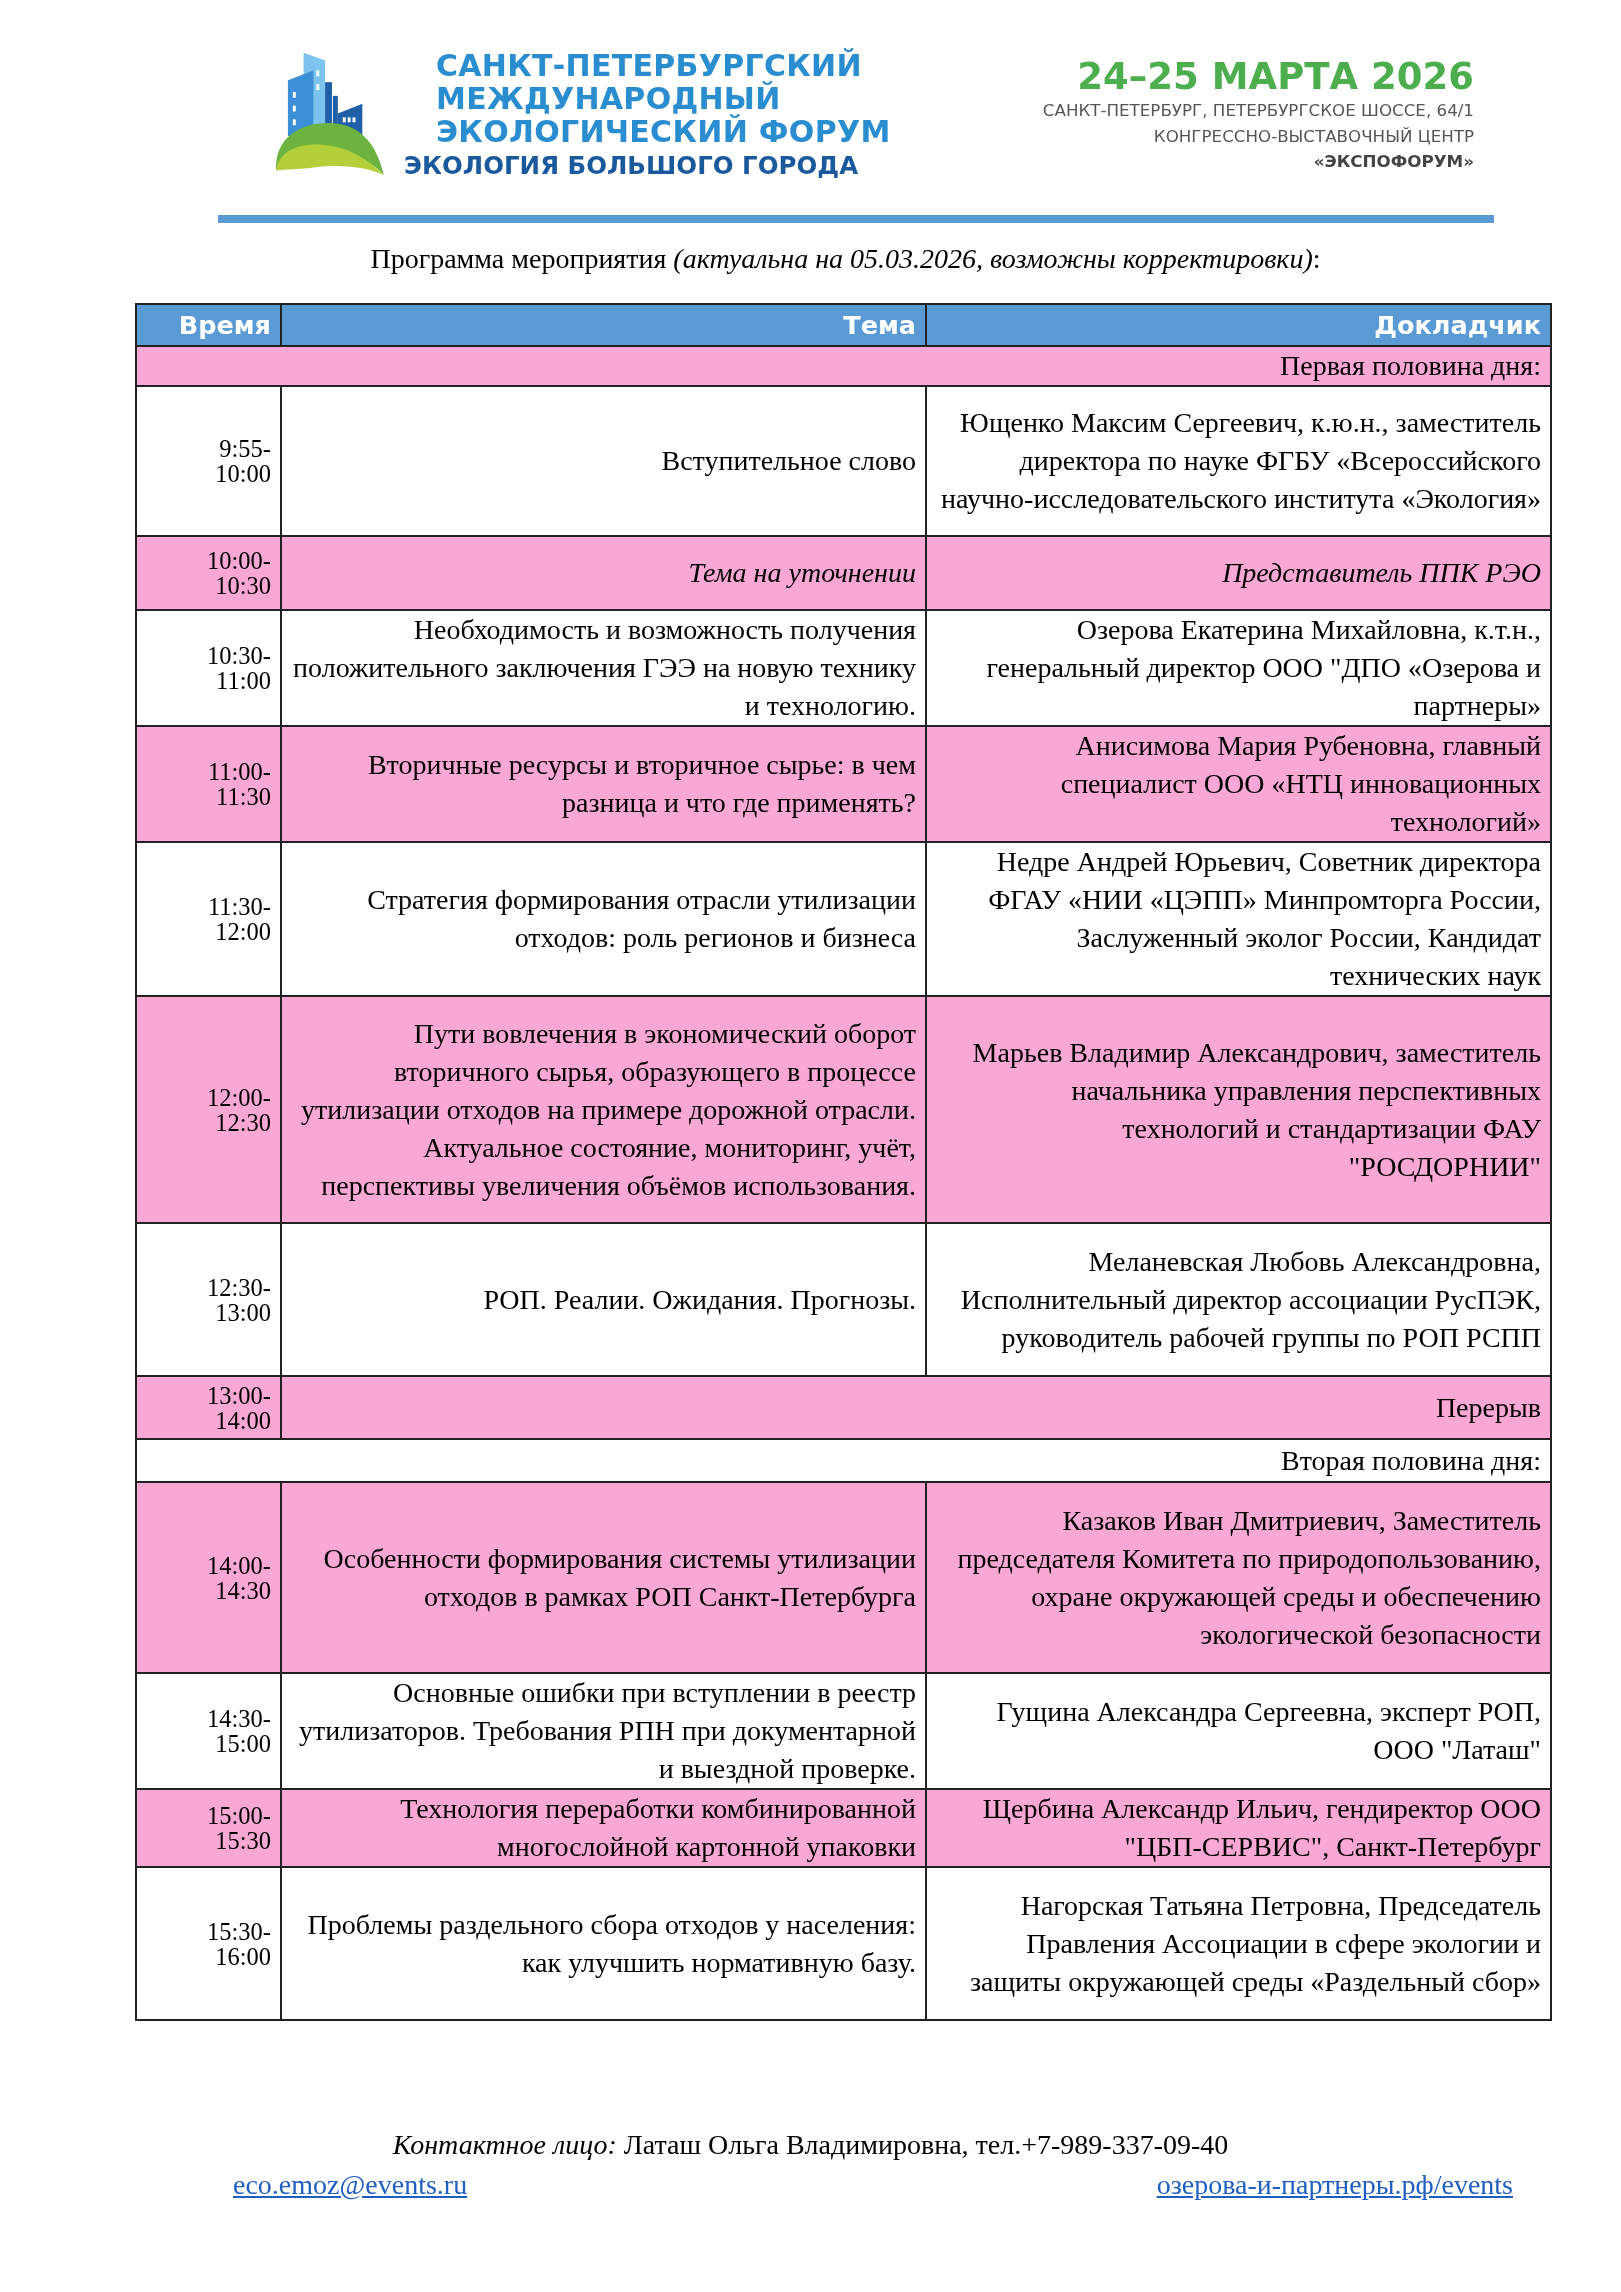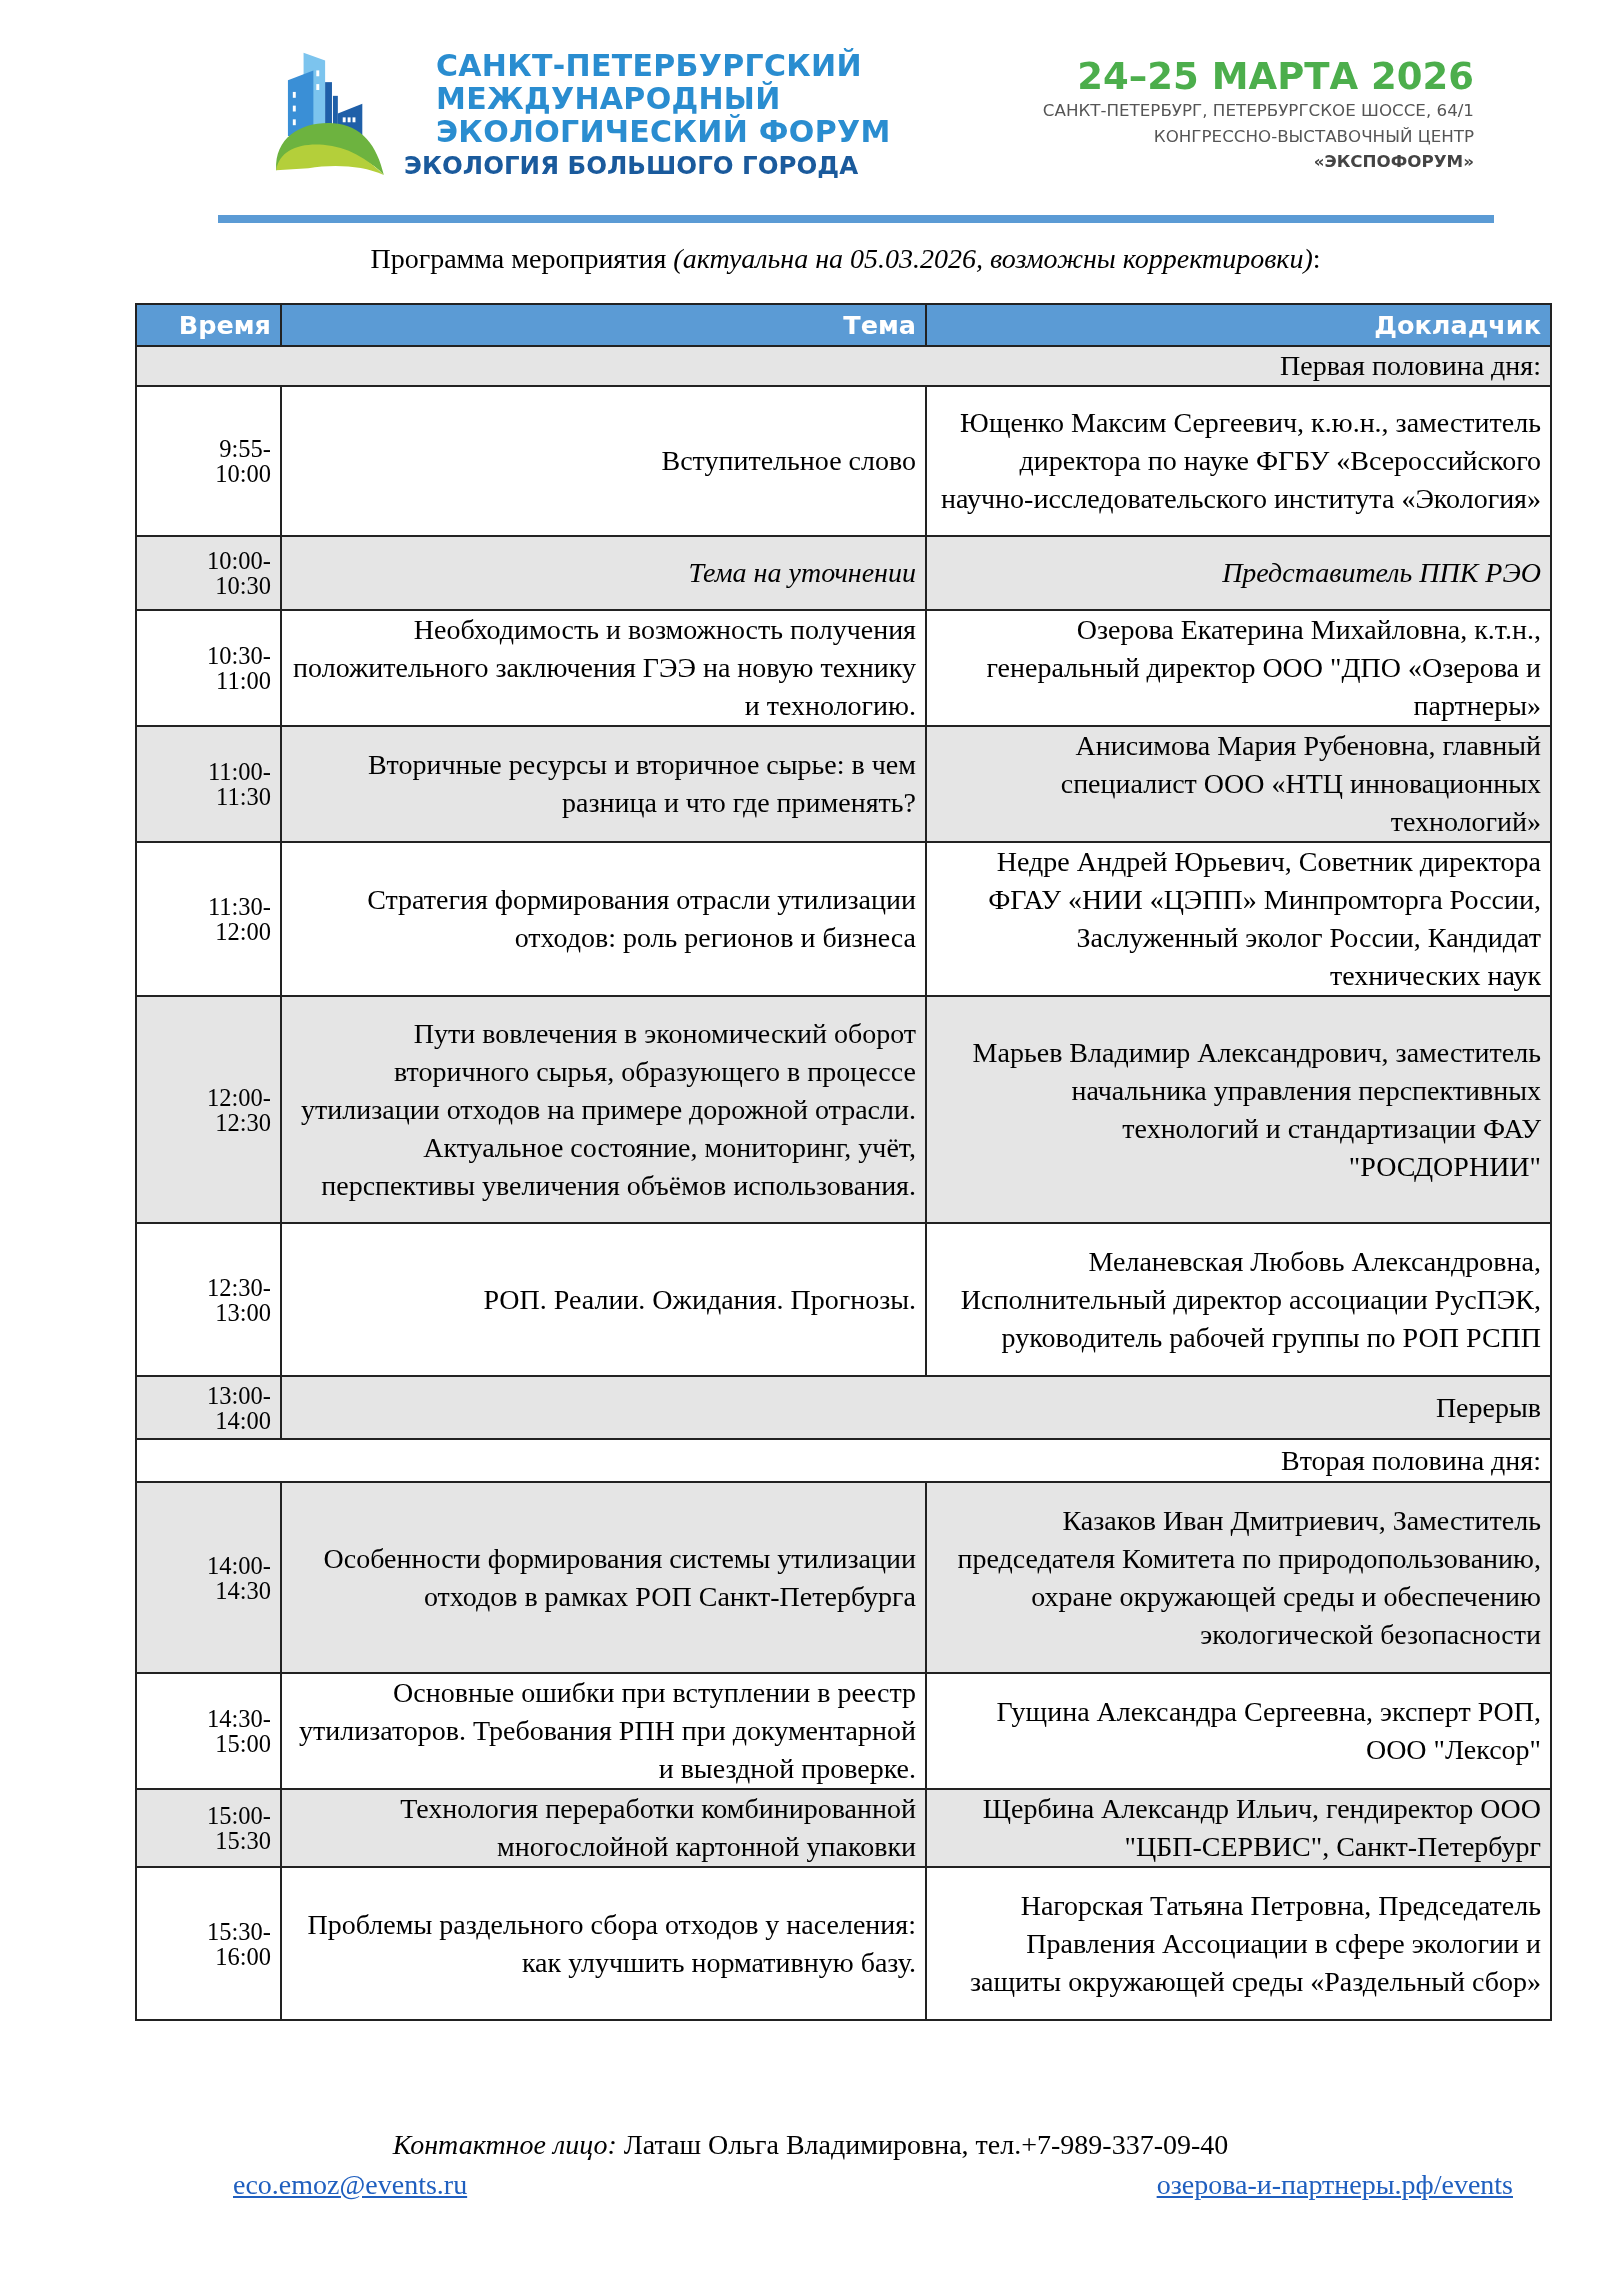--- a/index.html
+++ b/index.html
@@ -21,21 +21,21 @@
   .intro i { font-style: italic; }
 
   
   table.prog { position: absolute; left: 135px; top: 303px; width: 1417px; border-collapse: collapse;
                font-family: "Liberation Serif", serif; font-size: 28px; line-height: 38px; }
   table.prog td, table.prog th { border: 2px solid #222; text-align: right; vertical-align: middle; padding: 0 9px; }
   table.prog th { background: #5b9bd5; color: #fff; font-family: "DejaVu Sans", sans-serif; font-weight: bold;
                   font-size: 25.5px; height: 40px; }
   table.prog td.time { font-size: 24.5px; line-height: 25px; width: 125px; }
   .col-topic { width: 625px; }
-  tr.shade td { background: #e5e5e5; }
+  tr.shade td { background: #f9a8d4; }
   tr.section td { height: 37px; }
   td.it { font-style: italic; }
 
   
   .contact { position: absolute; left: 0; width: 100%; top: 2129px; text-align: center; font-size: 28px; }
   .contact i { font-style: italic; }
   .link { position: absolute; top: 2169px; font-size: 28px; color: #1f5fbf; text-decoration: underline; }
   .link.left { left: 233px; }
   .link.right { right: 108px; }
 </style>
@@ -133,21 +133,21 @@
       <td colspan="3">Вторая половина дня:</td>
     </tr>
     <tr class="shade" style="height:191px">
       <td class="time">14:00-<br>14:30</td>
       <td>Особенности формирования системы утилизации отходов в рамках РОП Санкт-Петербурга</td>
       <td>Казаков Иван Дмитриевич, Заместитель председателя Комитета по природопользованию, охране окружающей среды и обеспечению экологической безопасности</td>
     </tr>
     <tr style="height:115px">
       <td class="time">14:30-<br>15:00</td>
       <td>Основные ошибки при вступлении в реестр утилизаторов. Требования РПН при документарной и выездной проверке.</td>
-      <td>Гущина Александра Сергеевна, эксперт РОП, ООО "Лексор"</td>
+      <td>Гущина Александра Сергеевна, эксперт РОП, ООО "Латаш"</td>
     </tr>
     <tr class="shade" style="height:76px">
       <td class="time">15:00-<br>15:30</td>
       <td>Технология переработки комбинированной многослойной картонной упаковки</td>
       <td>Щербина Александр Ильич, гендиректор ООО "ЦБП-СЕРВИС", Санкт-Петербург</td>
     </tr>
     <tr style="height:153px">
       <td class="time">15:30-<br>16:00</td>
       <td>Проблемы раздельного сбора отходов у населения: как улучшить нормативную базу.</td>
       <td>Нагорская Татьяна Петровна, Председатель Правления Ассоциации в сфере экологии и защиты окружающей среды «Раздельный сбор»</td>

